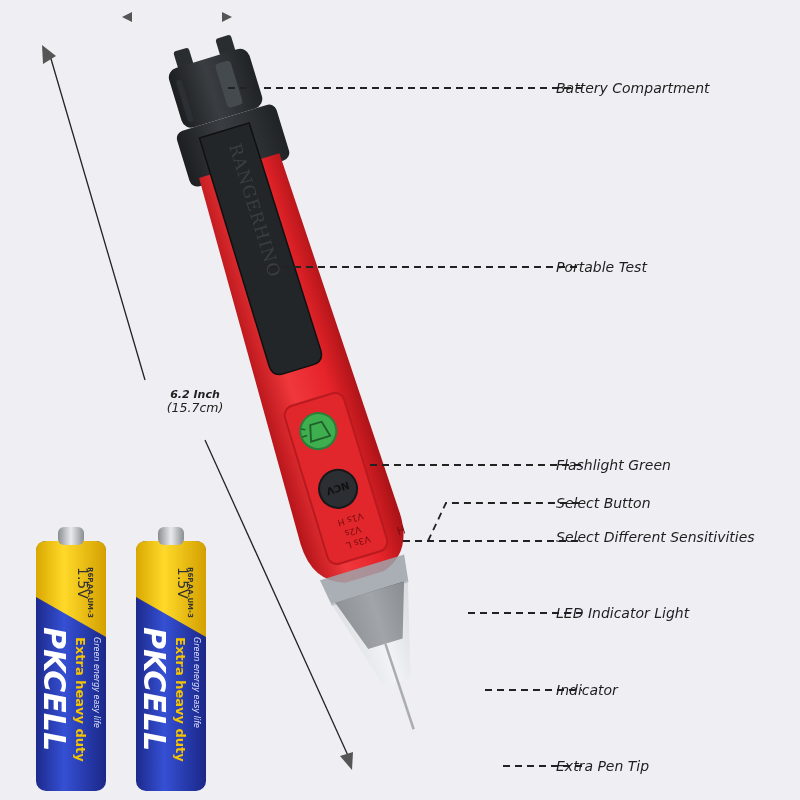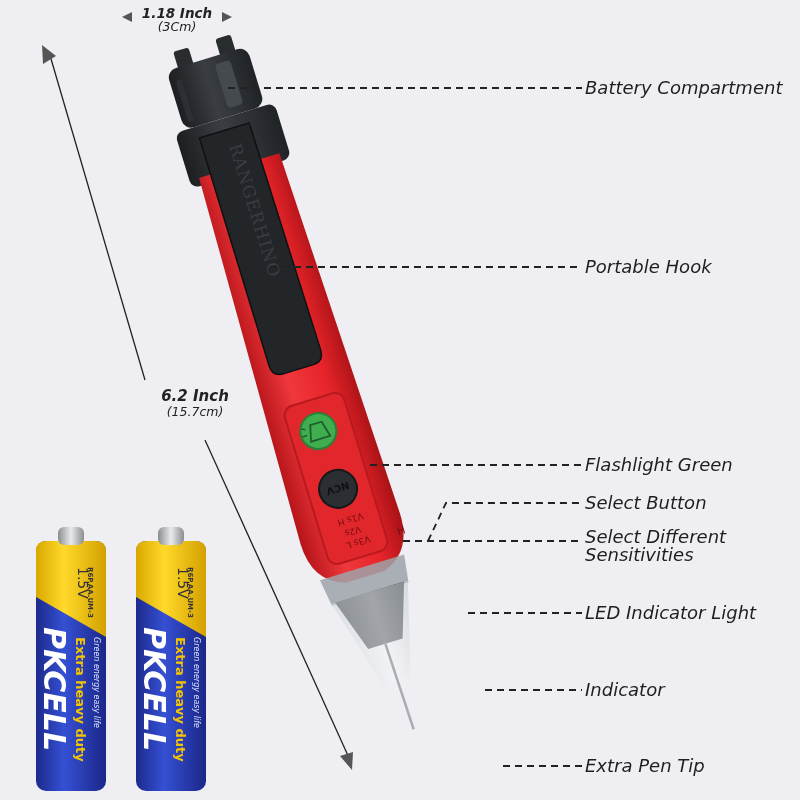--- a/index.html
+++ b/index.html
@@ -13,24 +13,24 @@
     .stage svg { position: absolute; left: 0; top: 0; }
     .dim-label {
       position: absolute; text-align: center; font-style: italic;
       color: #222; line-height: 1.05;
     }
     .dim-label .main { font-weight: bold; font-size: 14px; display: block; }
     .dim-label .sub  { font-size: 12.5px; display: block; }
     .dim-width  { left: 112px; top: 6px; width: 130px; }
     .dim-width .main { font-size: 13.5px; }
     .dim-height { left: 140px; top: 389px; width: 110px; }
-    .dim-height .main { font-size: 15px; }
+    .dim-height .main { font-size: 11px; }
     .callout {
-      position: absolute; left: 585px; font-style: italic; color: #1e1e1e;
-      font-size: 18px; line-height: 18px; white-space: nowrap;
+      position: absolute; left: 556px; font-style: italic; color: #1e1e1e;
+      font-size: 14px; line-height: 18px; white-space: nowrap;
     }
     .callout.two-line { white-space: normal; width: 200px; }
   </style>
 </head>
 <body>
 
 <div class="stage">
   <svg width="800" height="800" viewBox="0 0 800 800">
     <defs>
       <linearGradient id="redBody" x1="0" y1="0" x2="1" y2="0">
@@ -153,30 +153,26 @@
       <path d="M0,24 Q0,14 10,14 L60,14 Q70,14 70,24 L70,110 L0,70 Z" fill="url(#battYellow)"></path>
       <rect x="22" y="0" width="26" height="18" rx="6" fill="url(#silver)"></rect>
       <text x="52" y="40" transform="rotate(90 52 40)" font-size="7" fill="#333" font-weight="bold">R6P.AA.UM-3</text>
       <text x="42" y="40" transform="rotate(90 42 40)" font-size="14" fill="#333">1.5V</text>
       <text x="8" y="100" transform="rotate(90 8 100)" font-size="30" font-weight="bold" fill="#fff" font-style="italic">PKCELL</text>
       <text x="40" y="110" transform="rotate(90 40 110)" font-size="13" font-weight="bold" fill="#f5c400">Extra heavy duty</text>
       <text x="58" y="110" transform="rotate(90 58 110)" font-size="8" fill="#dbe2ff" font-style="italic">Green energy easy life</text>
     </g>
   </svg>
 
-  <div class="dim-label dim-width">
-    <span class="main">1.18 Inch</span>
-    <span class="sub">(3Cm)</span>
-  </div>
   <div class="dim-label dim-height">
     <span class="main">6.2 Inch</span>
     <span class="sub">(15.7cm)</span>
   </div>
 
   <div class="callout" style="top:79px">Battery Compartment</div>
-  <div class="callout" style="top:258px">Portable Hook</div>
+  <div class="callout" style="top:258px">Portable Test</div>
   <div class="callout" style="top:456px">Flashlight Green</div>
   <div class="callout" style="top:494px">Select Button</div>
   <div class="callout two-line" style="top:528px">Select Different Sensitivities</div>
   <div class="callout" style="top:604px">LED Indicator Light</div>
   <div class="callout" style="top:681px">Indicator</div>
   <div class="callout" style="top:757px">Extra Pen Tip</div>
 </div>
 
 </body></html>

